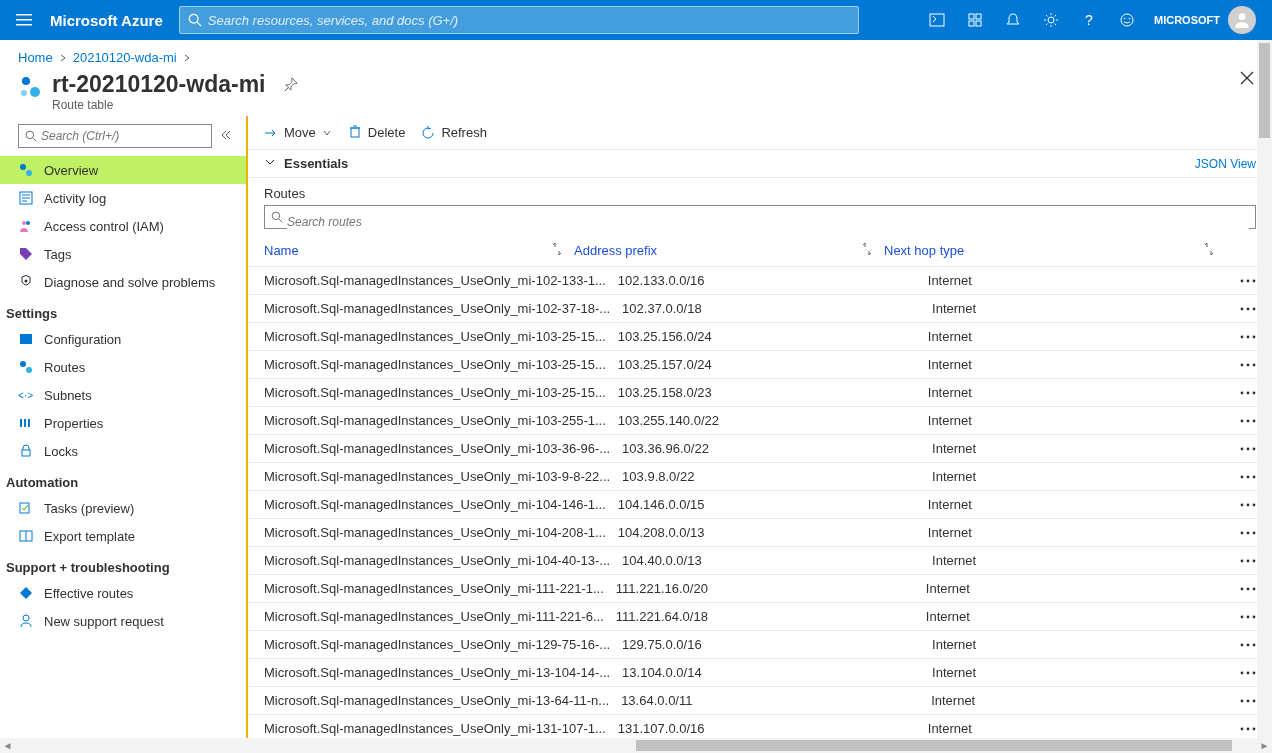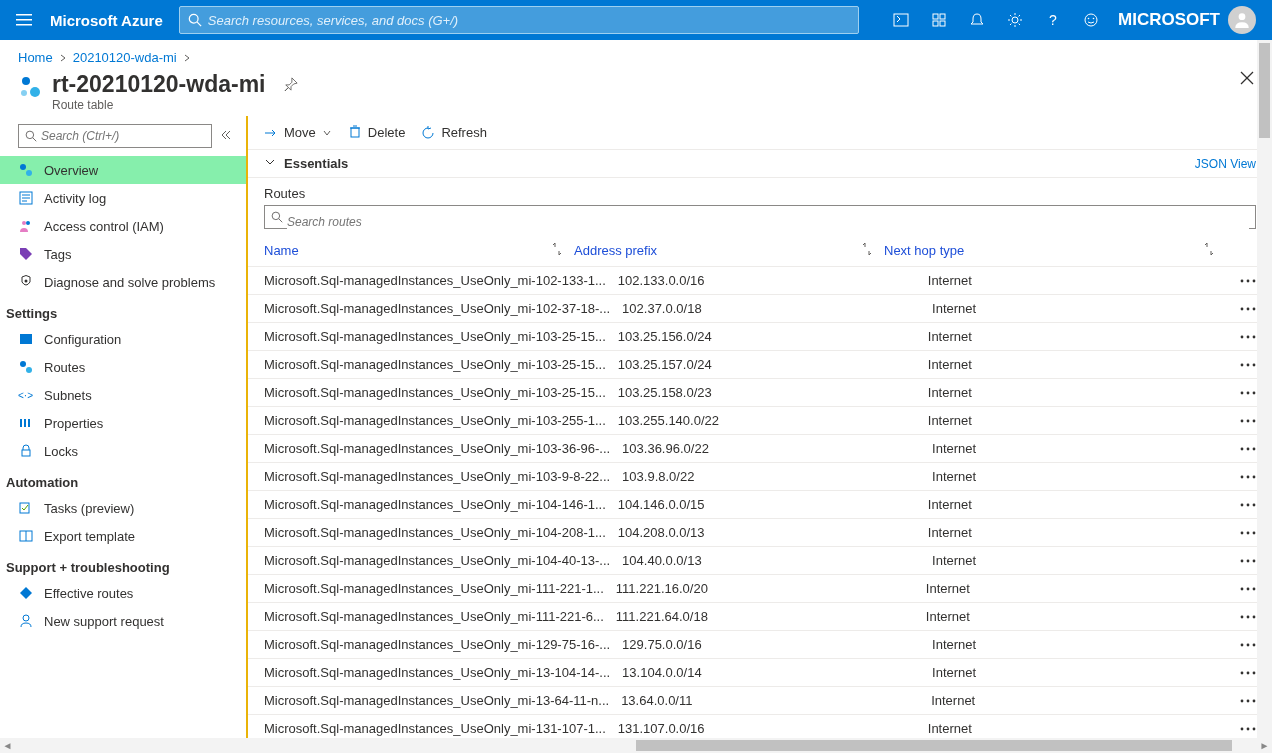--- a/index.html
+++ b/index.html
@@ -12,21 +12,21 @@
   .brand { font-weight: 600; font-size: 15px; margin-left: 10px; margin-right: 12px; white-space: nowrap; }
   .global-search { flex:0 0 680px; height: 28px; background:#449ddd; border-radius:2px; display:flex; align-items:center; padding:0 8px; margin-left:4px; border:1px solid #9ed0f0;}
   .global-search svg { fill:#fff; margin-right:6px; flex-shrink:0;}
   .global-search input { background:transparent; border:none; outline:none; color:#fff; flex:1; font-style:italic; font-size:13px;}
   .global-search input::placeholder{color:#e0f0fb; font-style:italic;}
   .topbar-spacer{flex:1;}
   .topbar-icons { display:flex; align-items:center; gap:0; }
   .topbar-icon { width:38px; height:40px; display:flex; align-items:center; justify-content:center; cursor:pointer; }
   .topbar-icon svg{ fill:#fff; }
   .account { display:flex; align-items:center; gap:8px; padding:0 8px; cursor:pointer;}
-  .account span{font-size:17px; font-weight:600;}
+  .account span{font-size:11px; font-weight:600;}
   .avatar{width:28px;height:28px;border-radius:50%;background:#d0d0d0;display:flex;align-items:center;justify-content:center;}
   .avatar svg{fill:#fff;}
 
   
   .breadcrumb-row { padding: 10px 18px 0 18px; display:flex; align-items:center; gap:6px; font-size:13px;}
   .crumb{color:#0078d4; cursor:pointer;}
   .crumb-sep{color:#605e5c;}
   .crumb-sep svg{stroke:#605e5c;}
 
   
@@ -40,21 +40,21 @@
 
   
   .body-split{display:flex; height:calc(100% - 115px);}
   .sidebar{width:246px; border-right:none; display:flex; flex-direction:column; padding-top:4px;}
   .side-search-row{display:flex; align-items:center; padding:4px 14px 8px 18px; gap:8px;}
   .side-search{flex:1; height:24px; border:1px solid #8a8886; display:flex; align-items:center; padding:0 6px; font-size:12px; background:#fff;}
   .side-search svg{fill:#605e5c; margin-right:4px;}
   .side-search input{border:none; outline:none; flex:1; font-size:12px; font-style:italic; color:#605e5c;}
   .collapse-chev{cursor:pointer;}
   .nav-item{display:flex; align-items:center; gap:10px; padding:6px 18px; font-size:13px; cursor:pointer; color:#323130;}
-  .nav-item.active{background:#86efac;}
+  .nav-item.active{background:#bef264;}
   .nav-item svg{width:16px;height:16px;flex-shrink:0;}
   .nav-heading{padding:10px 18px 4px 6px; font-size:13px; font-weight:600; color:#323130;}
 
   .main{flex:1; display:flex; flex-direction:column; overflow:hidden; border-left:2px solid #eab308;}
   .toolbar{display:flex; align-items:center; gap:16px; padding:8px 16px; border-bottom:1px solid #edebe9; font-size:13px;}
   .tool{display:flex; align-items:center; gap:6px; cursor:pointer; color:#323130;}
   .tool svg{stroke:#0078d4; fill:none;}
   .tool .del-icon svg{stroke:#0078d4;}
   .essentials{display:flex; align-items:center; justify-content:space-between; padding:6px 16px; border-bottom:1px solid #edebe9; font-size:13px;}
   .essentials-left{display:flex; align-items:center; gap:8px;}

